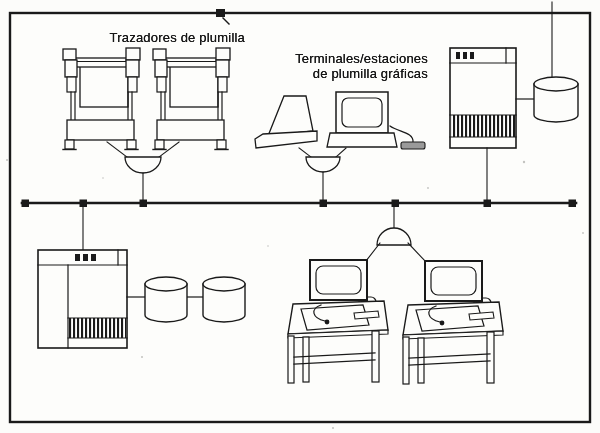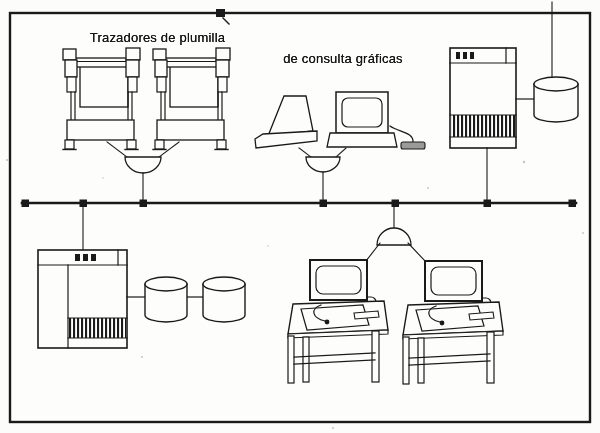--- a/index.html
+++ b/index.html
@@ -10,21 +10,21 @@
     position:relative;
     overflow:hidden;
   }
   .scan{position:absolute;inset:0;}
   svg{position:absolute;left:0;top:0;}
   .diagram-label{
     position:absolute;
     color:#161616;
     font-size:13px;
     line-height:15px;
-    text-align:center;
+    text-align:right;
     letter-spacing:.2px;
     text-shadow:0 0 .5px #161616;
     white-space:nowrap;
   }
   #lbl-plotters{left:70px;top:30px;width:175px;}
   #lbl-terminals{left:258px;top:51px;width:170px;}
   #lbl-workstations{left:268px;top:393px;width:190px;}
 </style>
 </head>
 <body>
@@ -188,15 +188,16 @@
     </g>
     <use href="#workstation" x="0" y="0"></use>
     <use href="#workstation" x="115" y="1"></use>
   </g>
 </svg>
 
 <div class="diagram-label" id="lbl-plotters">
   <span>Trazadores de plumilla</span>
 </div>
 <div class="diagram-label" id="lbl-terminals">
-  <div>de consulta gráficas</div>
+  <div>Terminales/estaciones</div>
+  <div>de plumilla gráficas</div>
 </div>
 </div>
 
 </body></html>

